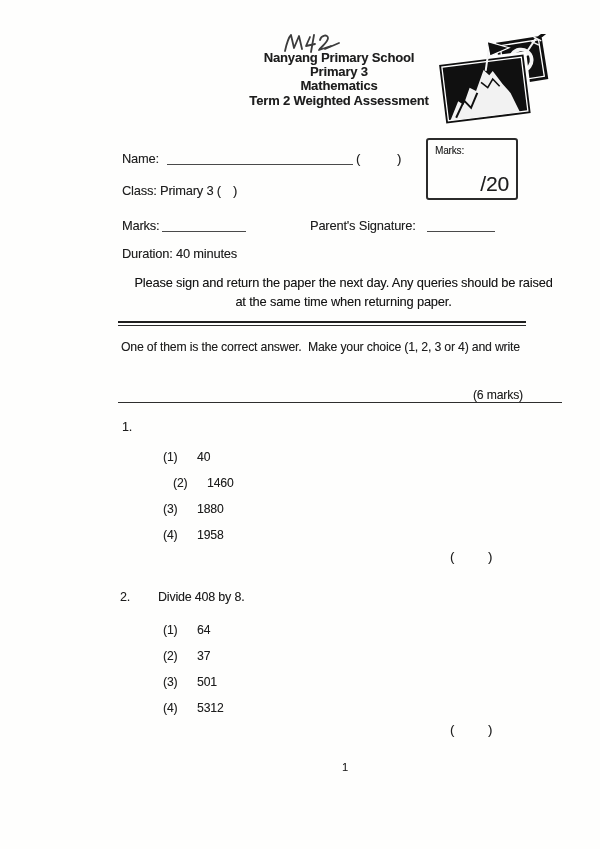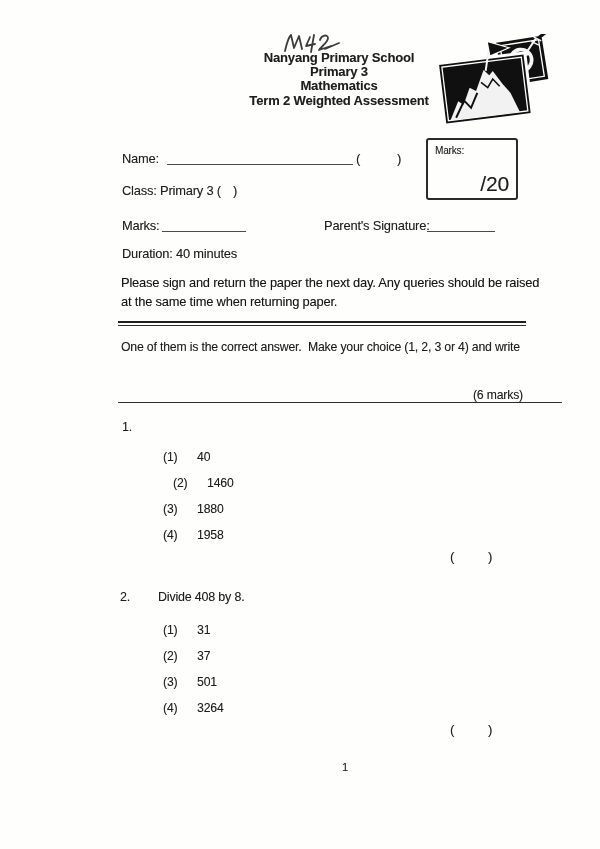--- a/index.html
+++ b/index.html
@@ -9,21 +9,21 @@
     text-shadow:0.2px 0.2px 0.35px rgba(25,25,25,0.35);
     letter-spacing:-0.15px;
   }
   .abs{position:absolute;}
   .hdr-line{font-weight:bold;font-size:13px;line-height:14.2px;text-align:center;}
   .lbl{font-size:12.8px;}
   .fill-line{border-bottom:1.4px solid #4a4a4a;}
   .marks-box{border:2px solid #2b2b2b;border-radius:3px;background:#fefefd;}
   .marks-label{position:absolute;left:7px;top:5px;font-size:10px;}
   .marks-total{position:absolute;right:7px;bottom:2px;font-size:21px;font-weight:500;}
-  .notice{font-size:12.8px;line-height:18.5px;font-weight:500;color:#141414;}
+  .notice{font-size:12.8px;line-height:18.5px;font-weight:500;color:#141414;text-align:center;}
   .rule-double{border-top:2.4px solid #1f1f1f;border-bottom:1.3px solid #2a2a2a;height:2.4px;}
   .rule-thin{border-top:1.6px solid #2e2e2e;height:0;}
   .instr{font-size:12.2px;line-height:18px;white-space:pre-wrap;}
   .instr-marks{font-size:12.2px;text-align:right;}
   .q-num{font-size:12.4px;}
   .q-text{font-size:12.4px;}
   .opt-label{display:inline-block;width:34px;font-size:12.2px;}
   .opt-value{font-size:12.2px;}
   .paren{font-size:13px;}
   .pagenum{font-size:11px;text-align:center;}
@@ -84,21 +84,21 @@
   <div class="abs marks-box" style="left:426px;top:138px;width:88px;height:58px">
     <span class="marks-label">Marks:</span>
     <span class="marks-total">/20</span>
   </div>
 
   <span class="abs lbl" style="left:122px;top:183px">Class: Primary 3 (</span>
   <span class="abs lbl" style="left:233px;top:183px">)</span>
 
   <span class="abs lbl" style="left:122px;top:218px">Marks:</span>
   <span class="abs fill-line" style="left:162px;top:218px;width:84px;height:13px"></span>
-  <span class="abs lbl" style="left:324px;top:218px">Parent's Signature:</span>
+  <span class="abs lbl" style="left:310px;top:218px">Parent's Signature:</span>
   <span class="abs fill-line" style="left:427px;top:218px;width:68px;height:13px"></span>
 
   <span class="abs lbl" style="left:122px;top:246px">Duration: 40 minutes</span>
 
   <div class="abs notice" style="left:121px;top:274px;width:445px">
     <div>Please sign and return the paper the next day. Any queries should be raised</div>
     <div>at the same time when returning paper.</div>
   </div>
 
   <div class="abs rule-double" style="left:118px;top:321px;width:408px"></div>
@@ -122,29 +122,29 @@
   </div>
   <div class="abs" style="left:163px;top:525px">
     <span class="opt-label">(4)</span><span class="opt-value">1958</span>
   </div>
   <span class="abs paren" style="left:450px;top:549px">(</span>
   <span class="abs paren" style="left:488px;top:549px">)</span>
 
   <span class="abs q-num" style="left:120px;top:590px">2.</span>
   <span class="abs q-text" style="left:158px;top:590px">Divide 408 by 8.</span>
   <div class="abs" style="left:163px;top:620px">
-    <span class="opt-label">(1)</span><span class="opt-value">31</span>
+    <span class="opt-label">(1)</span><span class="opt-value">64</span>
   </div>
   <div class="abs" style="left:163px;top:646px">
     <span class="opt-label">(2)</span><span class="opt-value">37</span>
   </div>
   <div class="abs" style="left:163px;top:672px">
     <span class="opt-label">(3)</span><span class="opt-value">501</span>
   </div>
   <div class="abs" style="left:163px;top:698px">
-    <span class="opt-label">(4)</span><span class="opt-value">3264</span>
+    <span class="opt-label">(4)</span><span class="opt-value">5312</span>
   </div>
   <span class="abs paren" style="left:450px;top:722px">(</span>
   <span class="abs paren" style="left:488px;top:722px">)</span>
 
   <div class="abs pagenum" style="left:331px;top:761px;width:28px">1</div>
 
 </div>
 
 </body></html>

